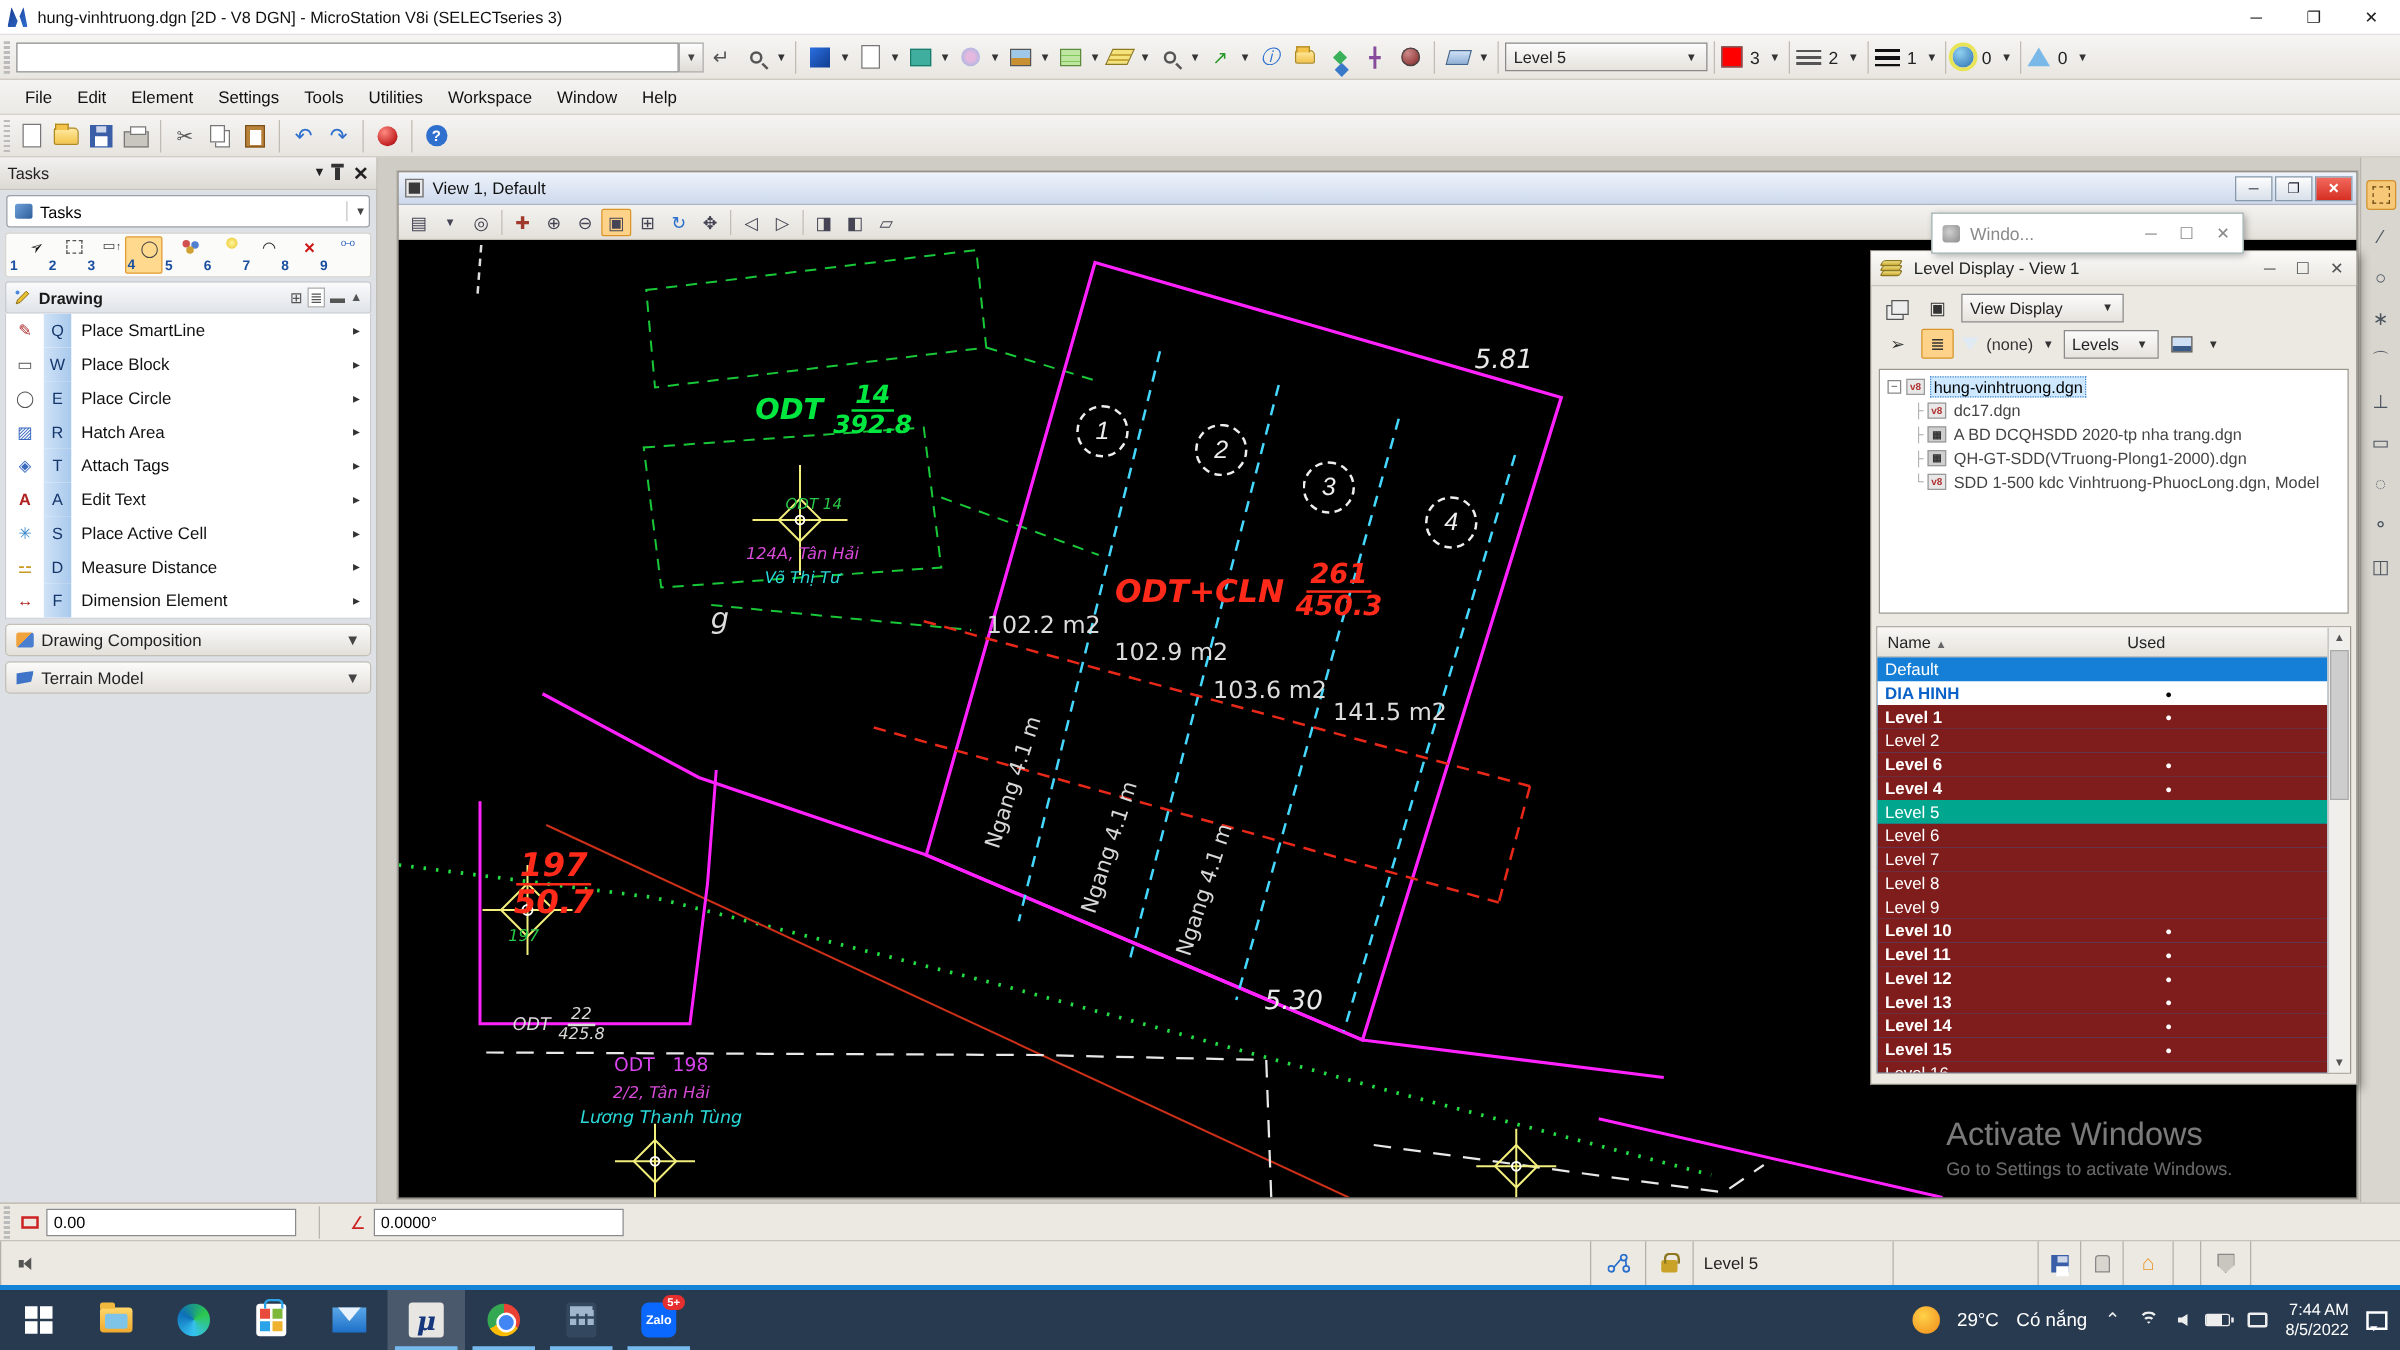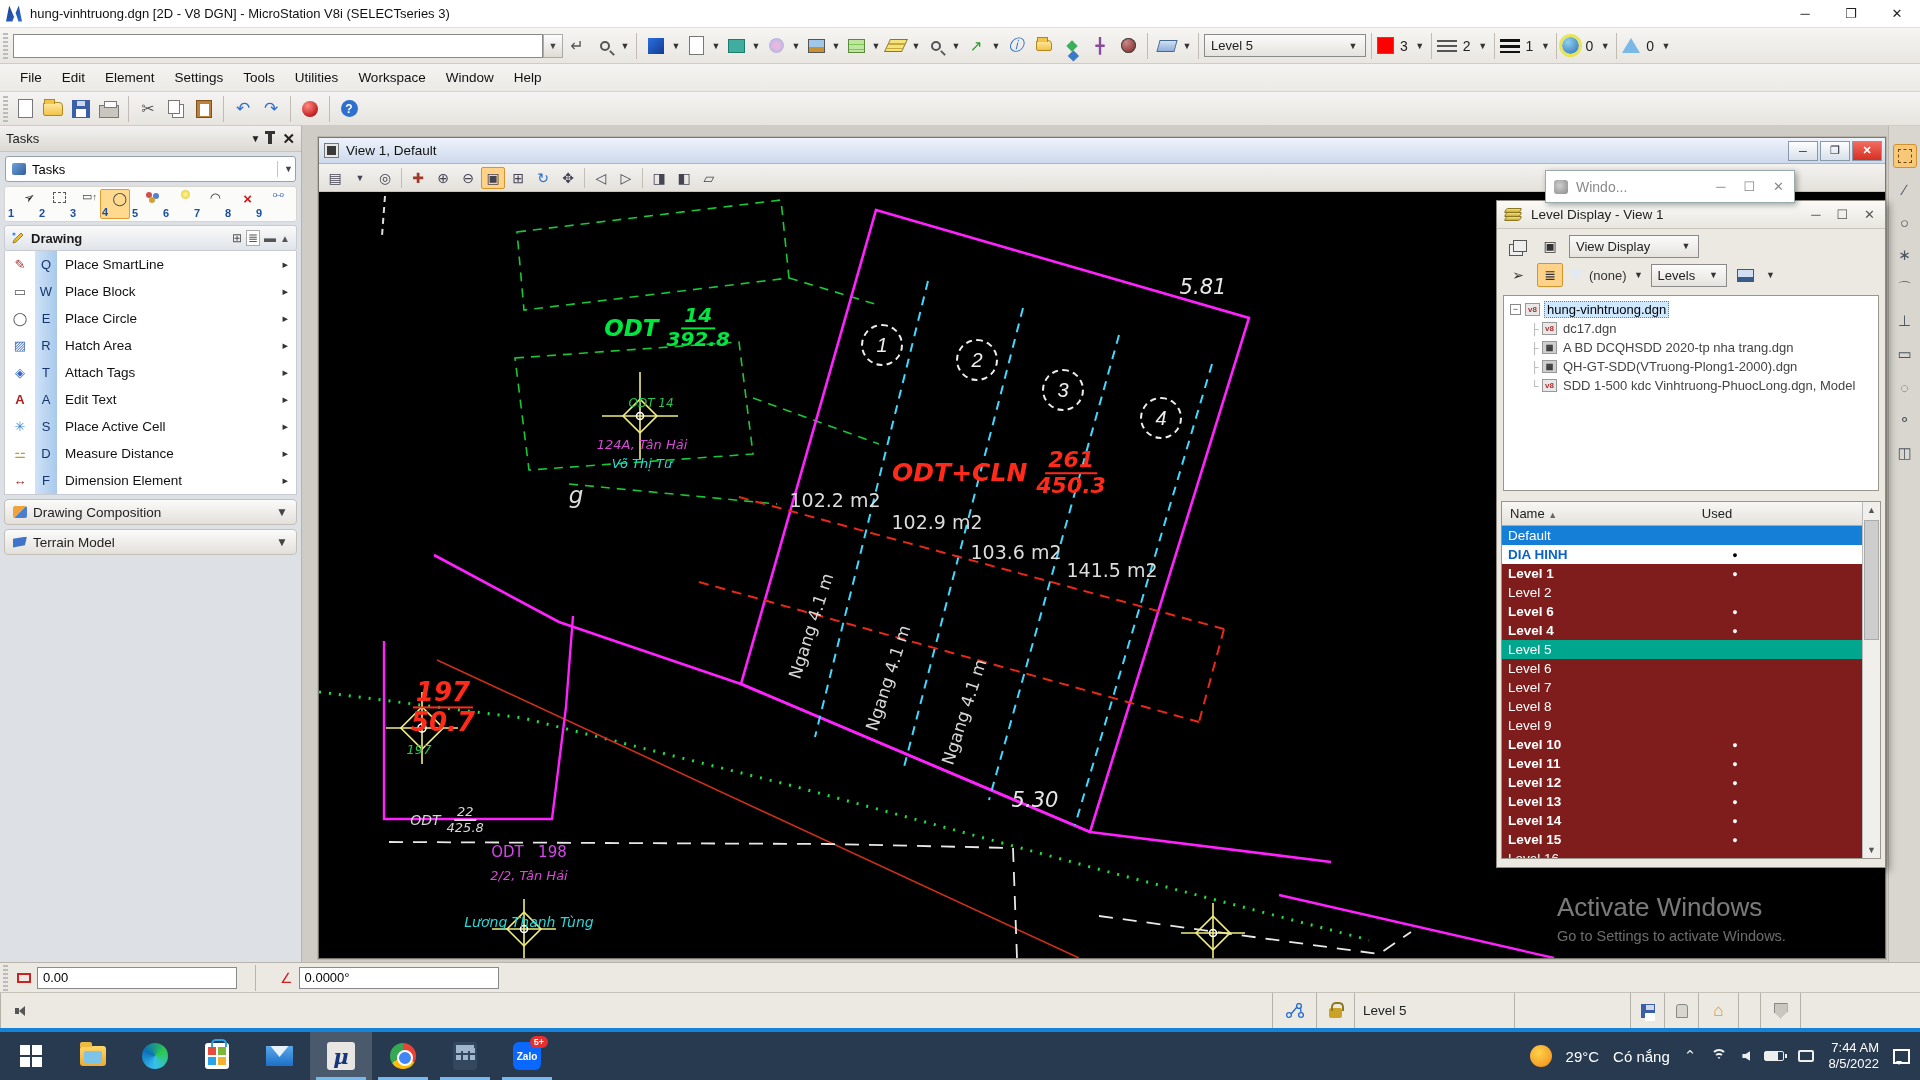--- a/index.html
+++ b/index.html
@@ -662,21 +662,21 @@
       <div class="ctext" style="left:100px;top:557px;color:#28c848;font-size:13px;font-style:italic;">197</div>
       <div class="ctext" style="left:128px;top:628px;color:#d8d8d8;font-size:14px;font-style:italic;display:flex;align-items:center;gap:6px;">
         <span>ODT</span>
         <span class="frac" style="font-size:13px;">
             <span class="n">22</span>
             <span>425.8</span>
           </span>
       </div>
       <div class="ctext" style="left:210px;top:660px;color:#d946ef;font-size:15px;white-space:pre;">ODT   198</div>
       <div class="ctext" style="left:210px;top:683px;color:#d84ad8;font-size:13px;font-style:italic;">2/2, Tân Hải</div>
-      <div class="ctext" style="left:210px;top:702px;color:#2ad8d8;font-size:14px;font-style:italic;margin-top:28px;">Lương Thanh Tùng</div>
+      <div class="ctext" style="left:210px;top:702px;color:#2ad8d8;font-size:14px;font-style:italic;">Lương Thanh Tùng</div>
       <div class="ctext" style="left:716px;top:608px;color:#e8e8e8;font-size:21px;font-style:italic;">5.30</div>
       <div class="wm1" style="left:1238px;top:700px;">Activate Windows</div>
       <div class="wm2" style="left:1238px;top:736px;">Go to Settings to activate Windows.</div>
     </div>
   </div>
 
   <div id="mini">
     <span class="hic"></span>
     <span class="t">Windo...</span>
     <span class="ctr">

